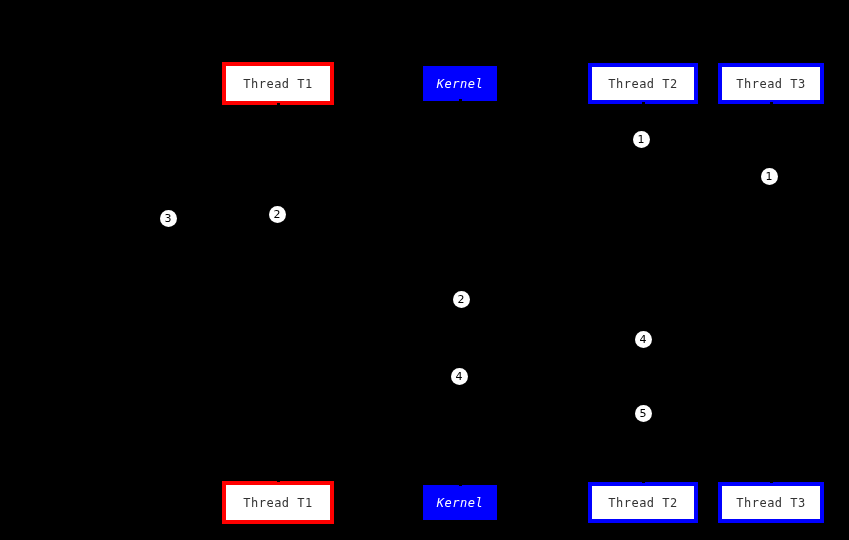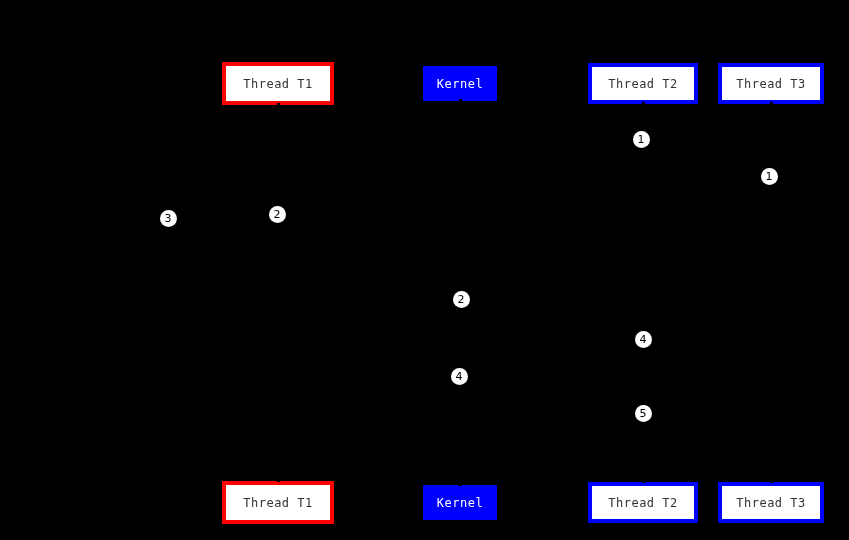--- a/index.html
+++ b/index.html
@@ -32,20 +32,21 @@
   }
   .participant.outline {
     background: #ffffff;
     color: #333333;
     border-style: solid;
     border-width: 4px;
   }
   .participant.filled {
     color: #ffffff;
     border: none;
+    font-style: italic;
   }
 
   
   .lifeline {
     position: absolute;
     width: 1px;
     background: #000000;
   }
   .lifeline-stub {
     position: absolute;

